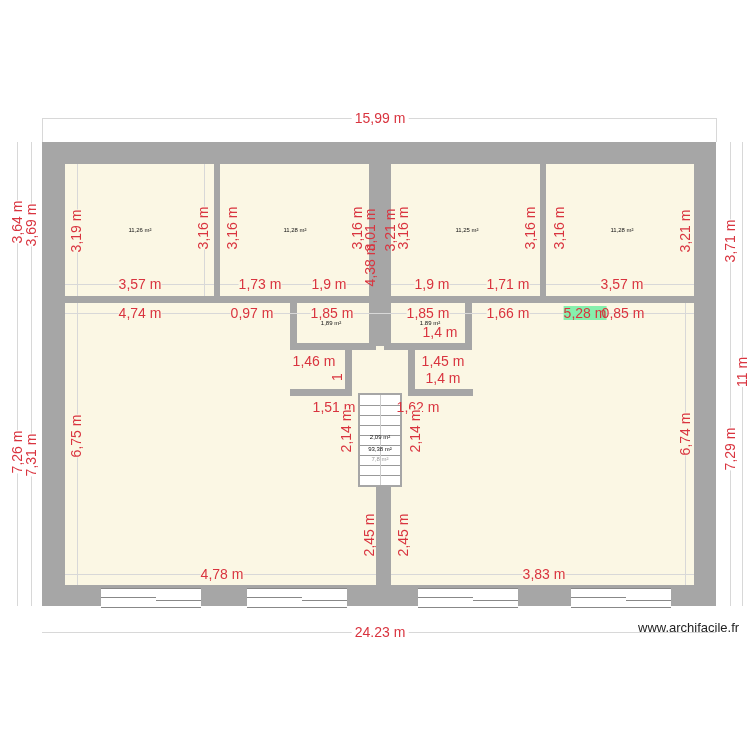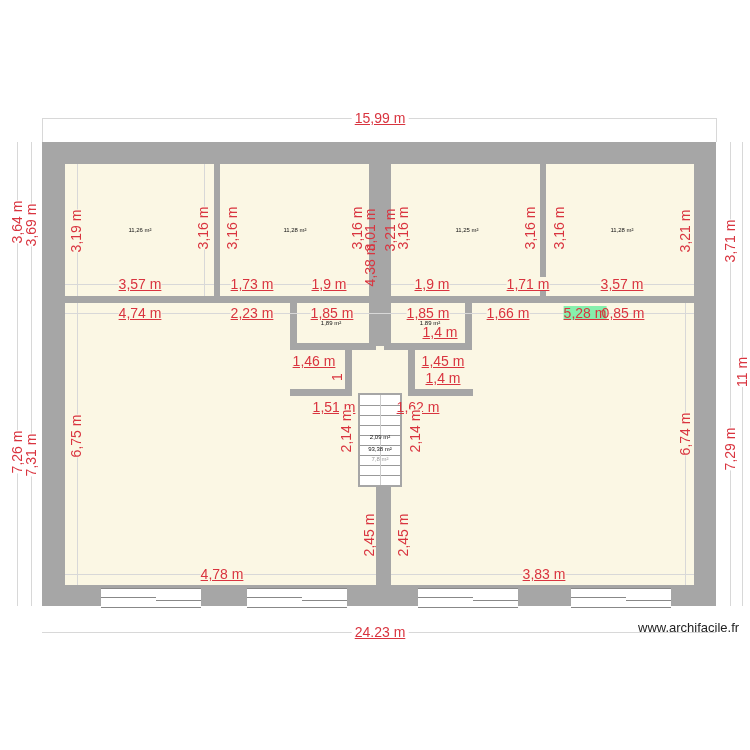--- a/index.html
+++ b/index.html
@@ -3,21 +3,21 @@
 <meta charset="utf-8">
 <style>
   html,body{margin:0;padding:0;background:#fff;}
   body{width:750px;height:750px;position:relative;overflow:hidden;font-family:"Liberation Sans",sans-serif;}
   .abs{position:absolute;}
   .wall{position:absolute;background:#a6a6a6;}
   .room{position:absolute;background:#fbf7e4;}
   .dimline{position:absolute;background:#d8d8d8;}
   .dim{position:absolute;color:#d9343f;font-size:14px;white-space:nowrap;line-height:1;}
   .dim.v{transform:translate(-50%,-50%) rotate(-90deg);}
-  .dim.h{transform:translate(-50%,-50%);background:transparent;text-decoration:underline;}
+  .dim.h{transform:translate(-50%,-50%);background:transparent;}
   .area{position:absolute;font-size:6px;color:#111;transform:translate(-50%,-50%);white-space:nowrap;}
   .area.grey{color:#999;}
   .window{position:absolute;background:#fff;border-top:1px solid #888;border-bottom:1px solid #888;}
   .window .s1{position:absolute;left:0;width:55%;top:45%;height:0;border-top:1px solid #888;}
   .window .s2{position:absolute;right:0;width:45%;top:62%;height:0;border-top:1px solid #888;}
   .stair{position:absolute;background:#fff;border:2px solid #a6a6a6;box-sizing:border-box;}
   .tread{position:absolute;left:0;right:0;height:0;border-top:1px solid #999;}
   .watermark{position:absolute;font-size:13px;color:#222;}
 </style>
 </head>
@@ -122,40 +122,40 @@
 <div class="area" style="left:331px;top:323px;">1,89 m²</div>
 <div class="area" style="left:430px;top:323px;">1,89 m²</div>
 <div class="area" style="left:380px;top:437px;">2,09 m²</div>
 <div class="area" style="left:380px;top:449px;">93,38 m²</div>
 <div class="area grey" style="left:380px;top:459px;">7,8 m²</div>
 
 <div class="dim h" style="left:140px;top:284px;background:#fbf7e4;">3,57 m</div>
 <div class="dim v" style="left:76px;top:231px;background:#fbf7e4;">3,19 m</div>
 <div class="dim v" style="left:203px;top:228px;background:#fbf7e4;">3,16 m</div>
 
-<div class="dim h" style="left:252px;top:284px;background:#fbf7e4;">1,73 m</div>
+<div class="dim h" style="left:260px;top:284px;background:#fbf7e4;">1,73 m</div>
 <div class="dim h" style="left:329px;top:284px;background:#fbf7e4;">1,9 m</div>
 <div class="dim v" style="left:232px;top:228px;background:#fbf7e4;">3,16 m</div>
 <div class="dim v" style="left:357px;top:228px;">3,16 m</div>
 
 <div class="dim v" style="left:370px;top:230px;">3,01 m</div>
 <div class="dim v" style="left:370px;top:265px;">4,38 m</div>
 
 <div class="dim h" style="left:432px;top:284px;background:#fbf7e4;">1,9 m</div>
-<div class="dim h" style="left:528px;top:284px;background:#fbf7e4;">1,71 m</div>
+<div class="dim h" style="left:508px;top:284px;background:#fbf7e4;">1,71 m</div>
 <div class="dim v" style="left:390px;top:230px;">3,21 m</div>
 <div class="dim v" style="left:403px;top:228px;">3,16 m</div>
 <div class="dim v" style="left:530px;top:228px;background:#fbf7e4;">3,16 m</div>
 
 <div class="dim h" style="left:622px;top:284px;background:#fbf7e4;">3,57 m</div>
 <div class="dim v" style="left:559px;top:228px;background:#fbf7e4;">3,16 m</div>
 <div class="dim v" style="left:685px;top:231px;background:#fbf7e4;">3,21 m</div>
 
 <div class="dim h" style="left:140px;top:313px;background:#fbf7e4;">4,74 m</div>
-<div class="dim h" style="left:252px;top:313px;background:#fbf7e4;">2,23 m</div>
+<div class="dim h" style="left:252px;top:313px;background:#fbf7e4;">0,97 m</div>
 <div class="dim h" style="left:332px;top:313px;background:#fbf7e4;">1,85 m</div>
 <div class="dim h" style="left:314px;top:361px;background:#fbf7e4;text-align:right;">1,46 m</div>
 <div class="dim v" style="left:337px;top:377px;">1</div>
 <div class="dim h" style="left:322px;top:407px;background:#fbf7e4;margin-left:12px;">1,51 m</div>
 <div class="dim v" style="left:76px;top:436px;background:#fbf7e4;">6,75 m</div>
 <div class="dim v" style="left:346px;top:431px;background:#fbf7e4;">2,14 m</div>
 <div class="dim v" style="left:369px;top:535px;background:#fbf7e4;">2,45 m</div>
 <div class="dim h" style="left:222px;top:574px;background:#fbf7e4;">4,78 m</div>
 
 <div class="dim h" style="left:428px;top:313px;background:#fbf7e4;">1,85 m</div>

